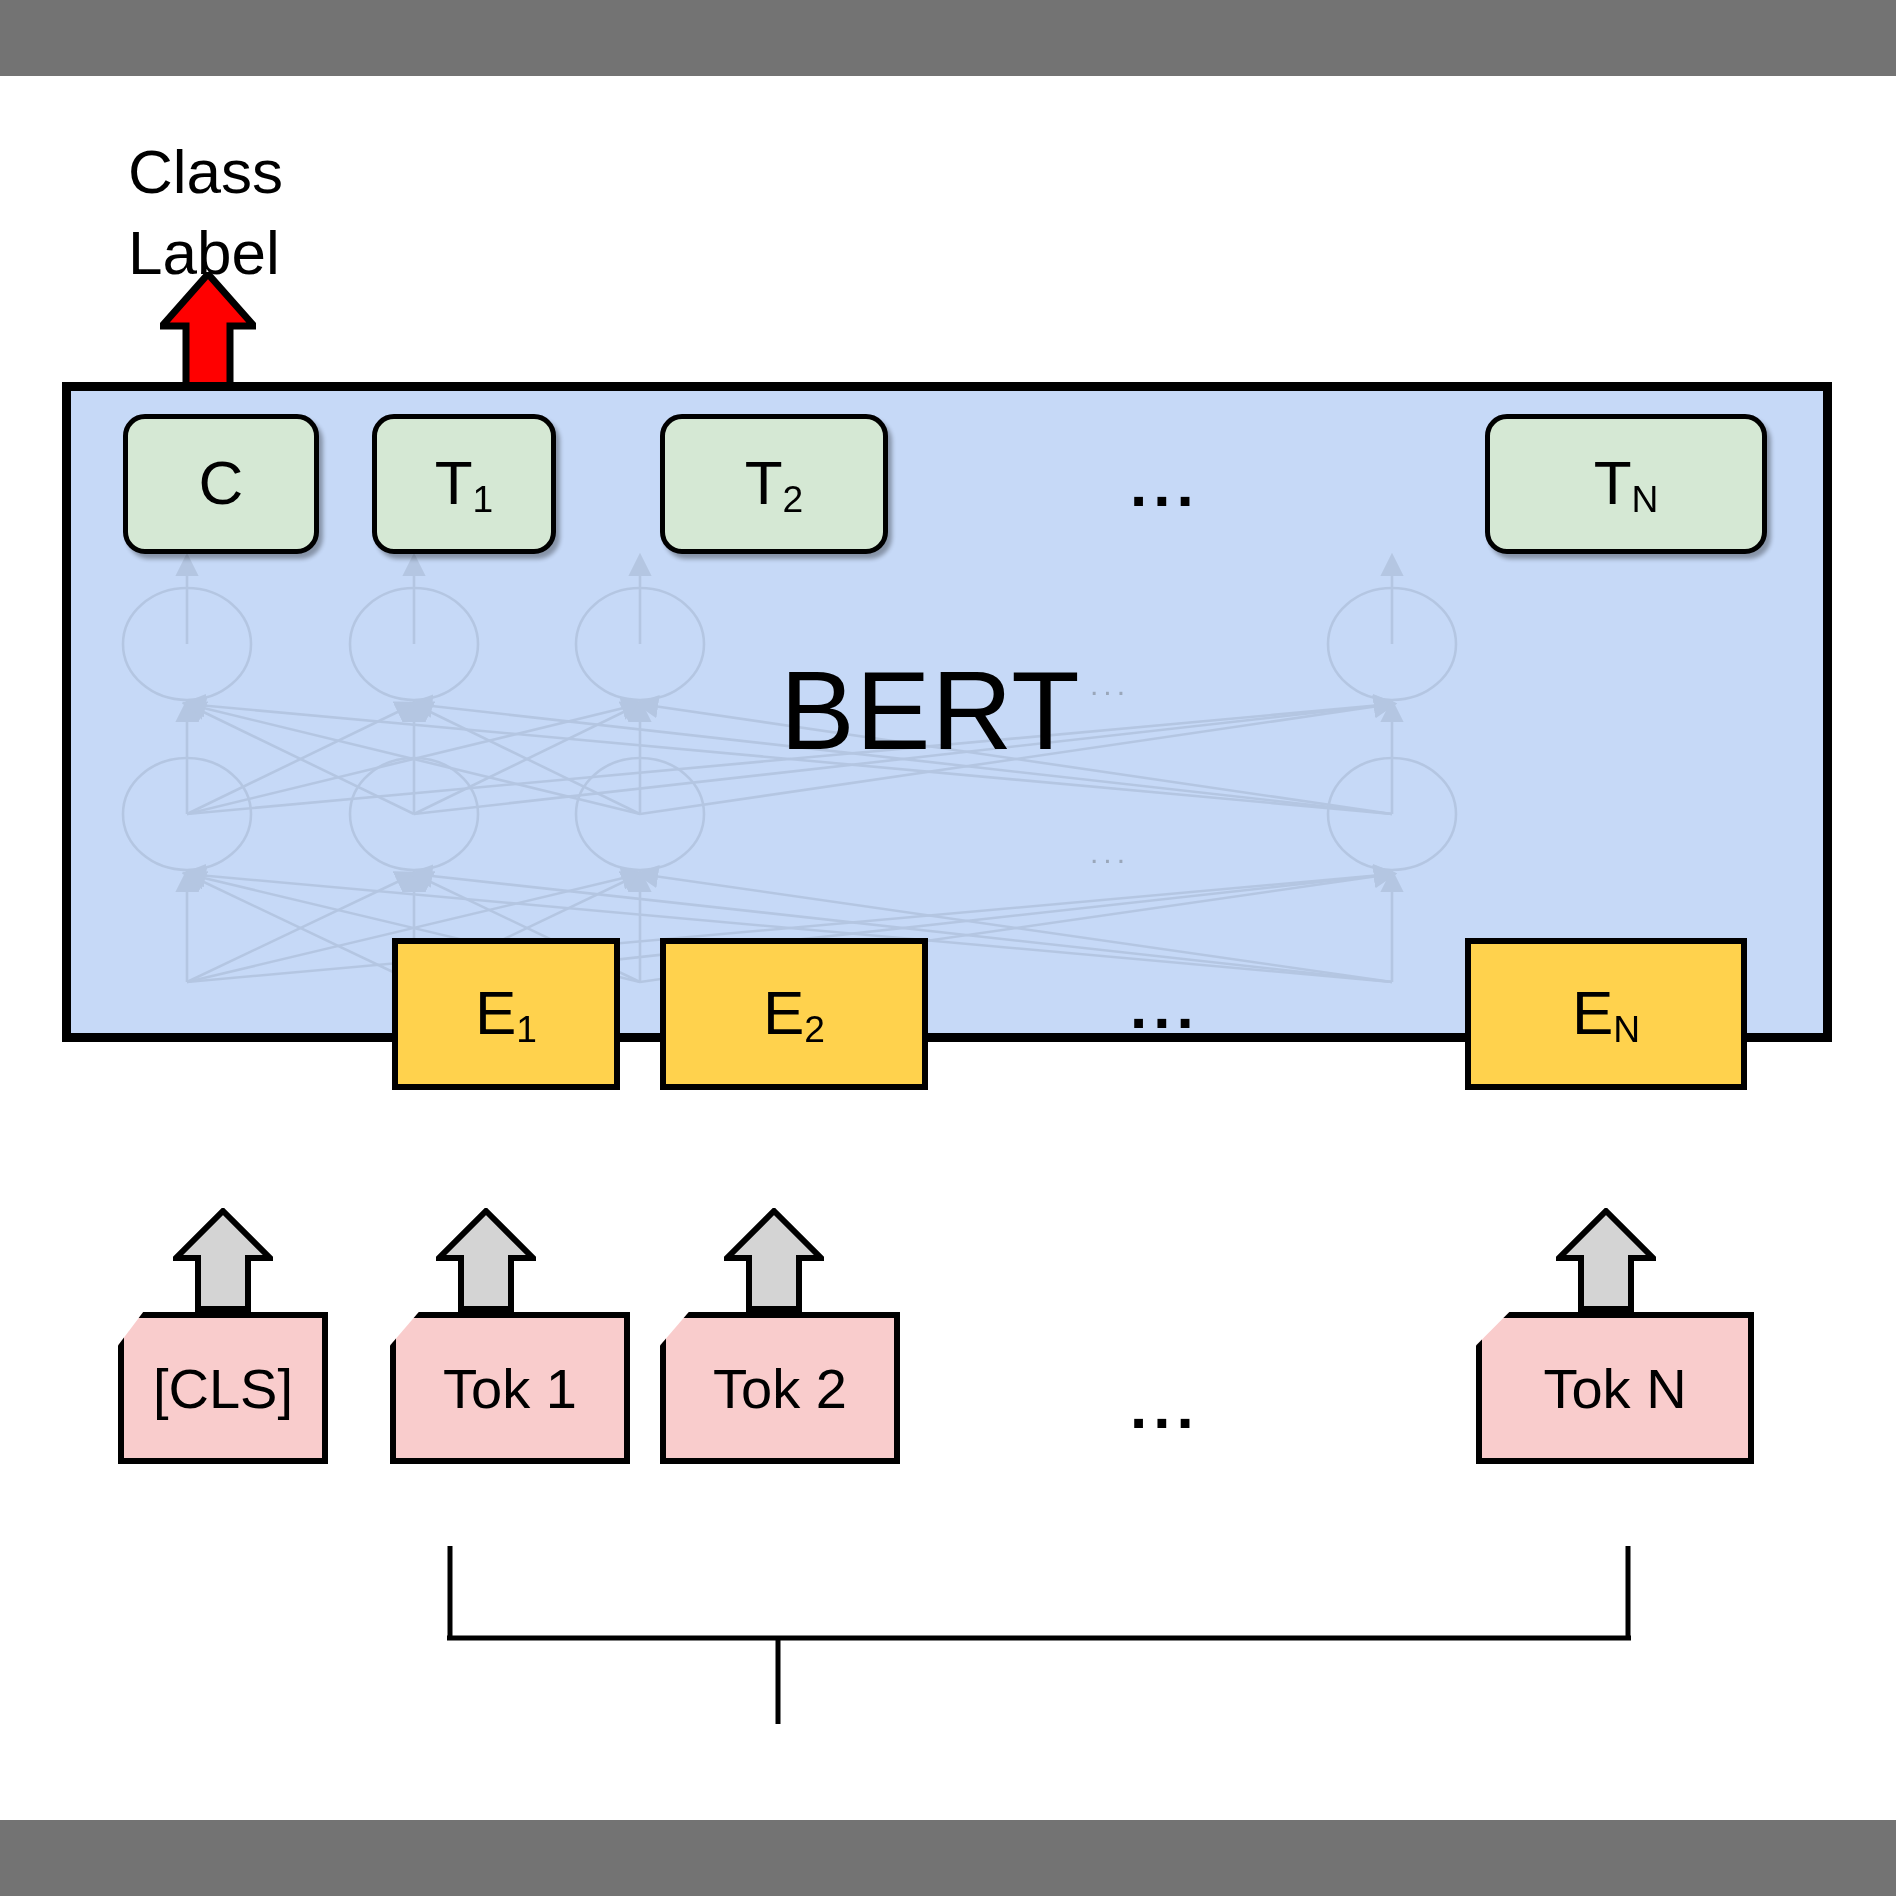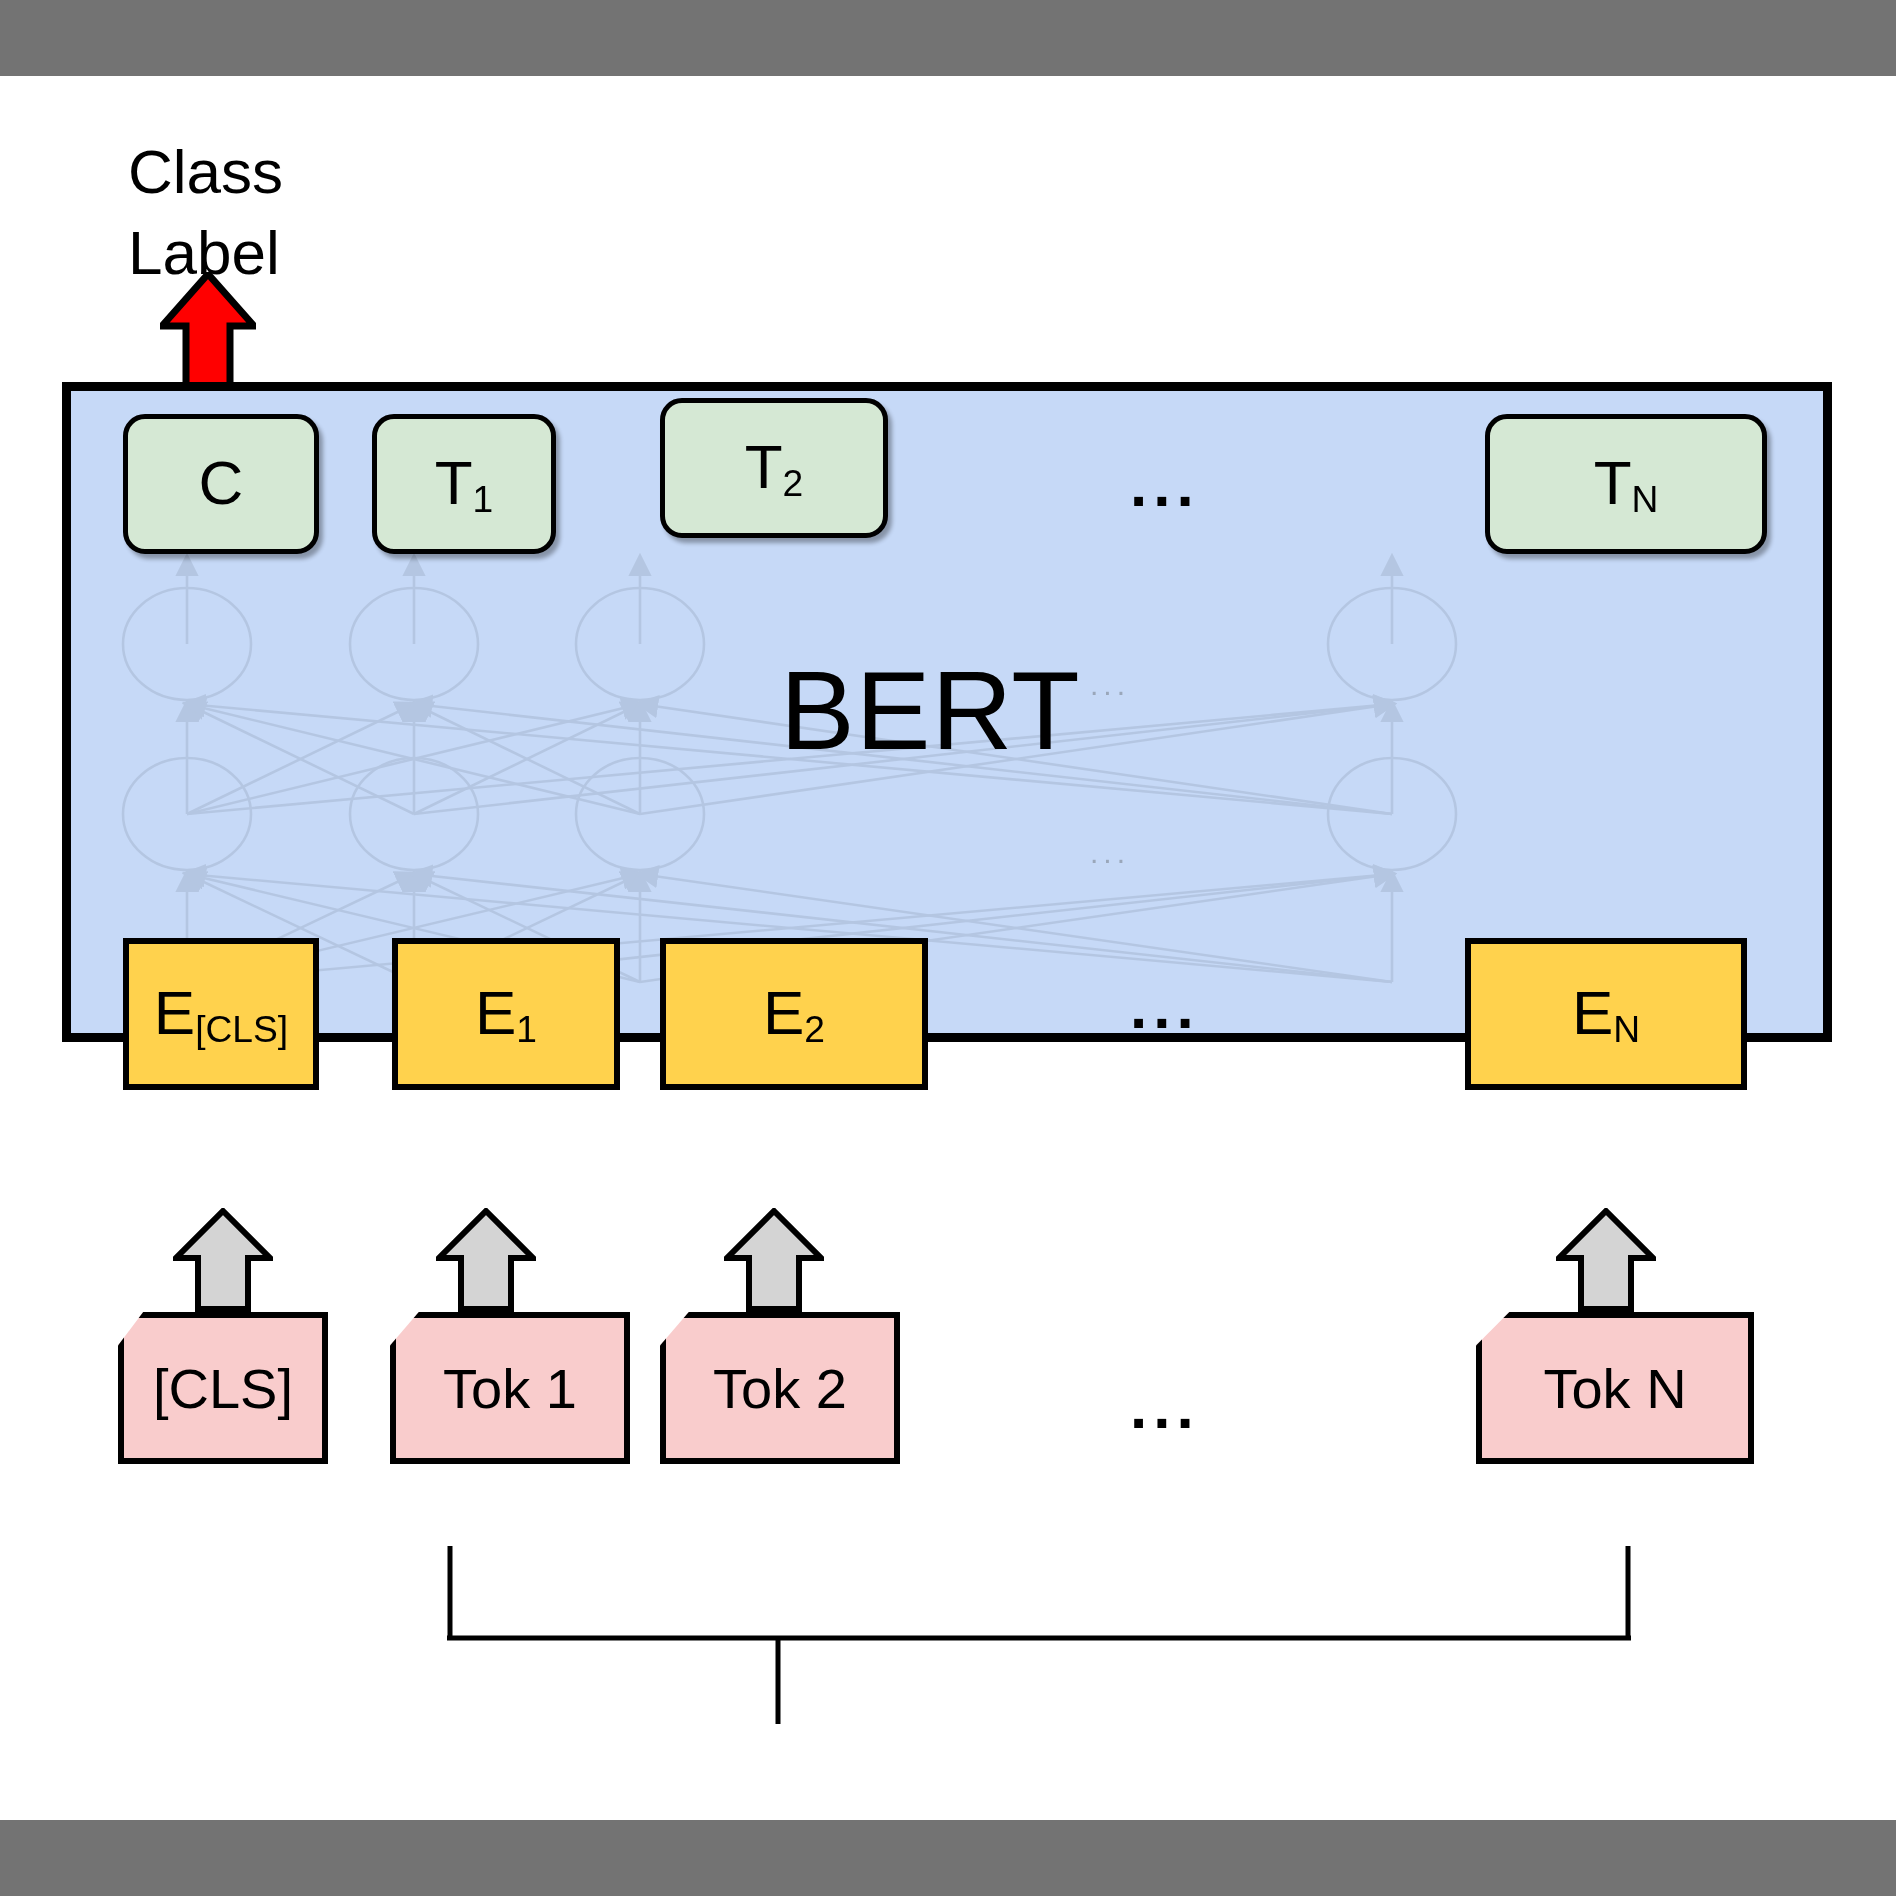--- a/index.html
+++ b/index.html
@@ -180,37 +180,32 @@
     <div class="abs tbox" style="left:123px;top:338px;width:196px;">
       <span class="lbl">
         <span>C</span><sub></sub>
       </span>
     </div>
     <div class="abs tbox" style="left:372px;top:338px;width:184px;">
       <span class="lbl">
         <span>T</span><sub>1</sub>
       </span>
     </div>
-    <div class="abs tbox" style="left:660px;top:322px;width:228px;">
+    <div class="abs tbox" style="left:660px;top:338px;width:228px;">
       <span class="lbl">
         <span>T</span><sub>2</sub>
       </span>
     </div>
     <div class="abs tbox" style="left:1485px;top:338px;width:282px;">
       <span class="lbl">
         <span>T</span><sub>N</sub>
       </span>
     </div>
     <div class="abs dots" style="left:1130px;top:378px;">...</div>
 
-    <div class="abs ebox" style="left:123px;top:862px;width:196px;">
-      <span class="lbl">
-        <span>E</span><sub>[CLS]</sub>
-      </span>
-    </div>
     <div class="abs ebox" style="left:392px;top:862px;width:228px;">
       <span class="lbl">
         <span>E</span><sub>1</sub>
       </span>
     </div>
     <div class="abs ebox" style="left:660px;top:862px;width:268px;">
       <span class="lbl">
         <span>E</span><sub>2</sub>
       </span>
     </div>

